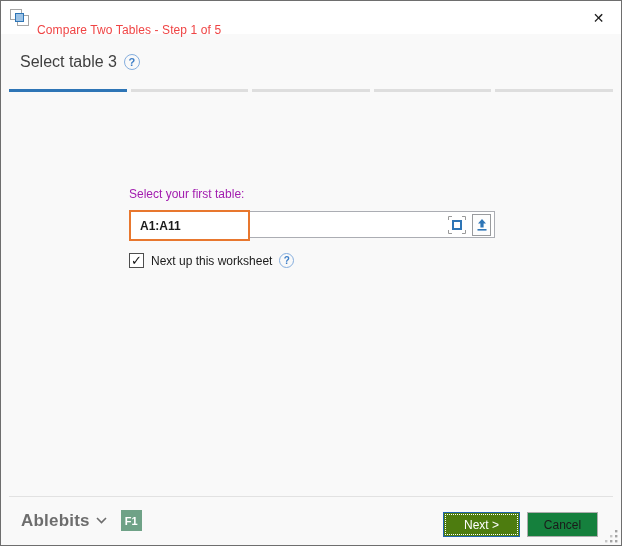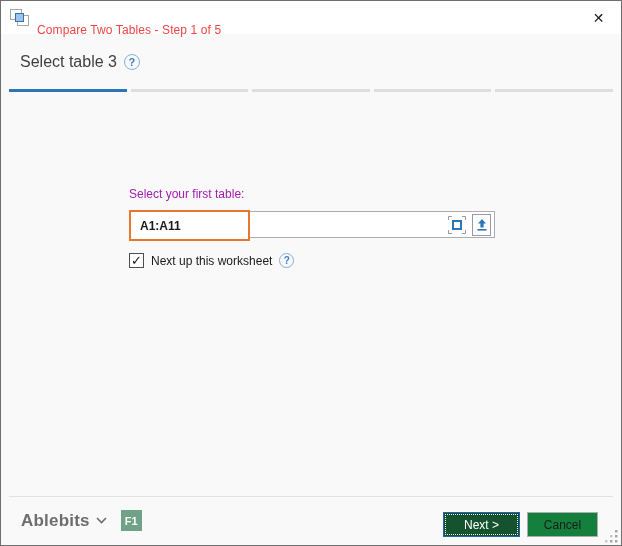--- a/index.html
+++ b/index.html
@@ -106,21 +106,21 @@
     width: 21px; height: 21px; border-radius: 0; background: #6fa287;
     color: #ffffff; font-size: 11px; font-weight: 700;
     display: inline-flex; align-items: center; justify-content: center; cursor: pointer;
   }
   .btn {
     position: absolute; top: 511px; height: 25px;
     font-family: "Liberation Sans", sans-serif; font-size: 12px; cursor: pointer;
   }
   .btn-next {
     left: 442px; width: 77px;
-    background: #14532d; border: 1px solid #2065b0; color: #ffffff;
+    background: #4d7c0f; border: 1px solid #2065b0; color: #ffffff;
     outline: 1px dotted #ffffff; outline-offset: -3px;
   }
   .btn-cancel {
     left: 526px; width: 71px;
     background: #15803d; border: 1px solid #adadad; color: #1a1a1a;
   }
   .resize-grip {
     position: absolute; right: 3px; bottom: 3px; width: 13px; height: 13px;
     cursor: nwse-resize;
   }

